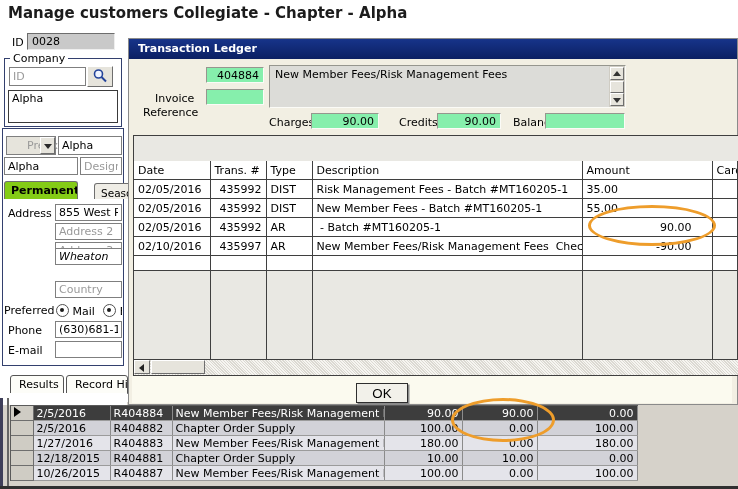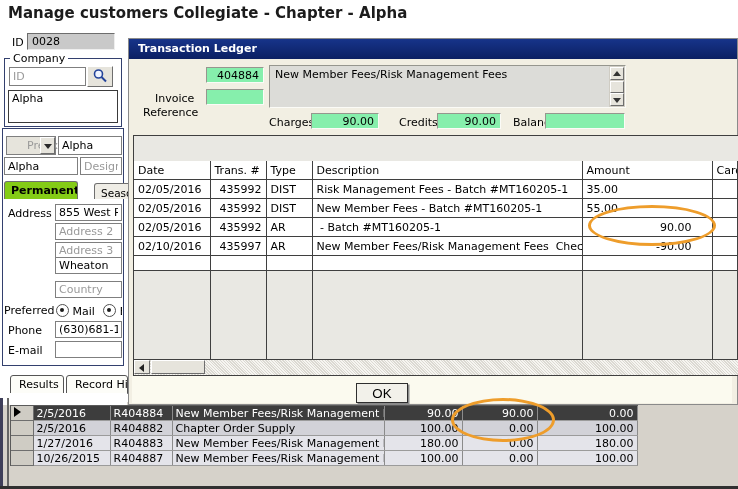--- a/index.html
+++ b/index.html
@@ -161,21 +161,21 @@
 
   <div class="abs" style="left:4px; top:181px; height:20px;">
     <div class="tab" style="left:0; top:0; width:74px; font-weight:bold;">Permanent</div>
     <div class="tab inactive" style="left:90px; width:47px;">Season</div>
   </div>
 
   <div class="abs lbl" style="left:8px; top:207px;">Address</div>
   <input class="tbox addr-input" style="top: 204px;" value="855 West Pra">
   <input class="tbox addr-input" style="top: 223px;" placeholder="Address 2">
   <input class="tbox addr-input" style="top: 242px;" placeholder="Address 3">
-  <input class="tbox addr-input" style="top: 257px;" value="Wheaton">
+  <input class="tbox addr-input" style="top: 248px; font-style: italic;" value="Wheaton">
   <input class="tbox addr-input" style="top: 281px;" placeholder="Country">
 
   <div class="abs lbl" style="left:4px; top:304px;">Preferred</div>
   <div class="abs" style="left:56px; top:304px; white-space:nowrap; width:66px; overflow:hidden;">
     <span class="radio on"></span>
     <span>Mail</span>
     <span class="radio on" style="margin-left:5px;"></span>
     <span>E</span>
   </div>
 
@@ -333,20 +333,29 @@
       </tr>
       <tr>
         <td class="rowsel"></td>
         <td>1/27/2016</td>
         <td>R404883</td>
         <td>New Member Fees/Risk Management Fees</td>
         <td class="num">180.00</td>
         <td class="num">0.00</td>
         <td class="num">180.00</td>
       </tr>
+      <tr class="shade">
+        <td class="rowsel"></td>
+        <td>12/18/2015</td>
+        <td>R404881</td>
+        <td>Chapter Order Supply</td>
+        <td class="num">10.00</td>
+        <td class="num">10.00</td>
+        <td class="num">0.00</td>
+      </tr>
       <tr>
         <td class="rowsel"></td>
         <td>10/26/2015</td>
         <td>R404887</td>
         <td>New Member Fees/Risk Management Fees</td>
         <td class="num">100.00</td>
         <td class="num">0.00</td>
         <td class="num">100.00</td>
       </tr>
     </tbody>

